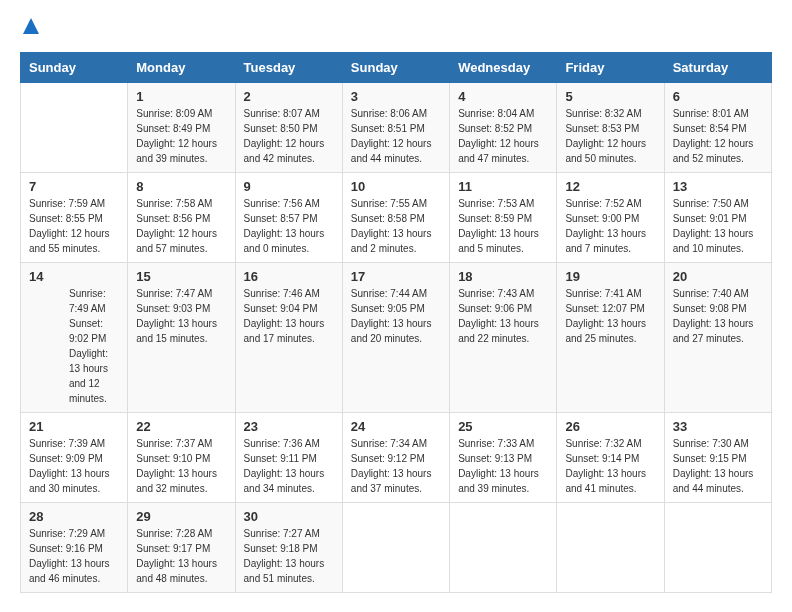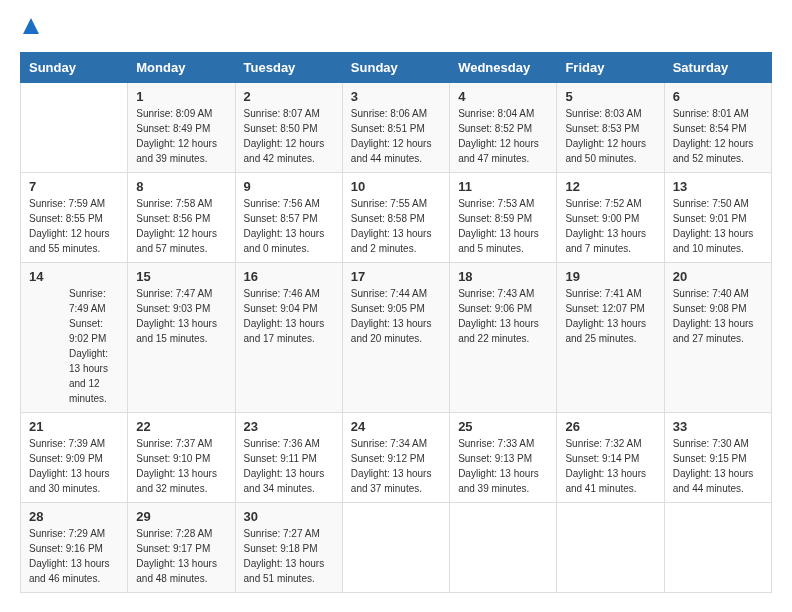--- a/index.html
+++ b/index.html
@@ -134,21 +134,21 @@
         </td>
         <td>
           <span class="day-number">4</span>
           <div class="day-info" style="white-space: pre-line;">Sunrise: 8:04 AM
 Sunset: 8:52 PM
 Daylight: 12 hours
 and 47 minutes.</div>
         </td>
         <td>
           <span class="day-number">5</span>
-          <div class="day-info" style="white-space: pre-line;">Sunrise: 8:03 AM
+          <div class="day-info" style="white-space: pre-line;">Sunrise: 8:32 AM
 Sunset: 8:53 PM
 Daylight: 12 hours
 and 50 minutes.</div>
         </td>
         <td>
           <span class="day-number">6</span>
           <div class="day-info" style="white-space: pre-line;">Sunrise: 8:01 AM
 Sunset: 8:54 PM
 Daylight: 12 hours
 and 52 minutes.</div>

